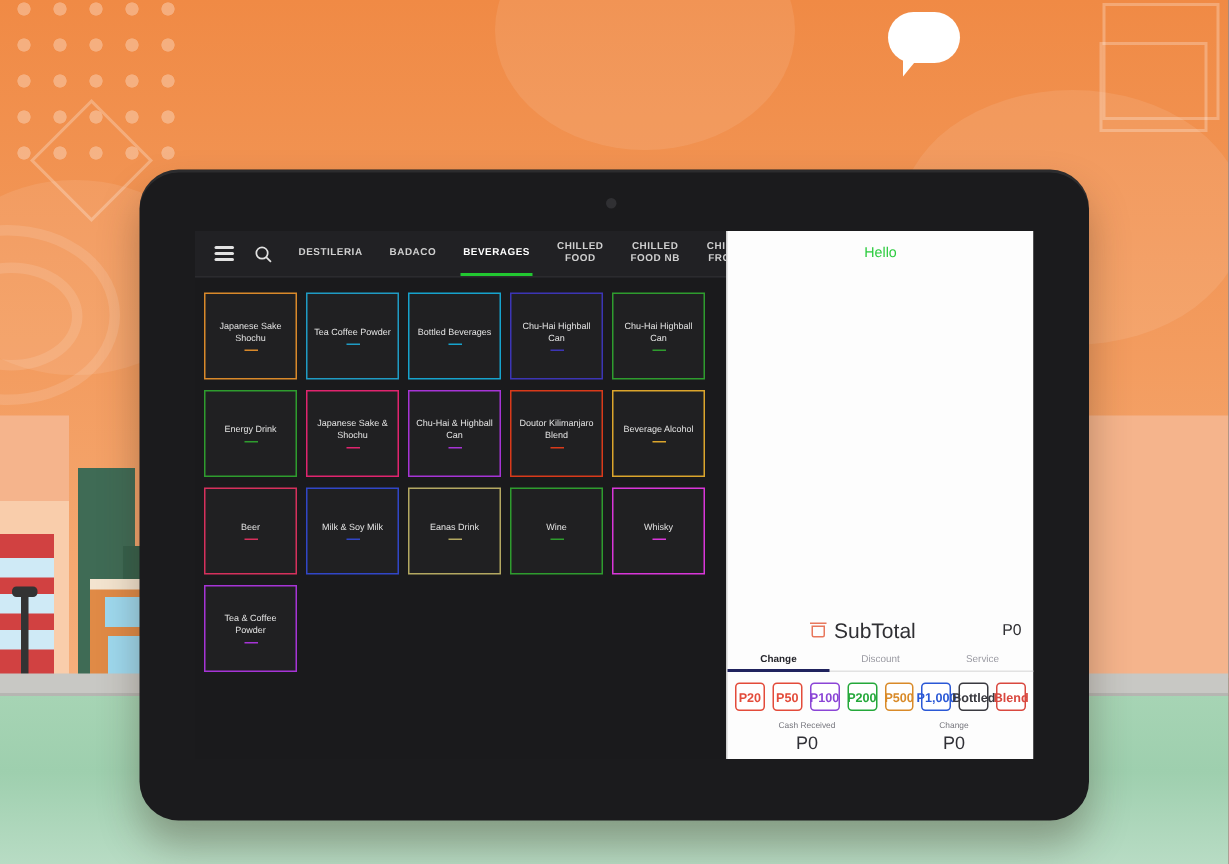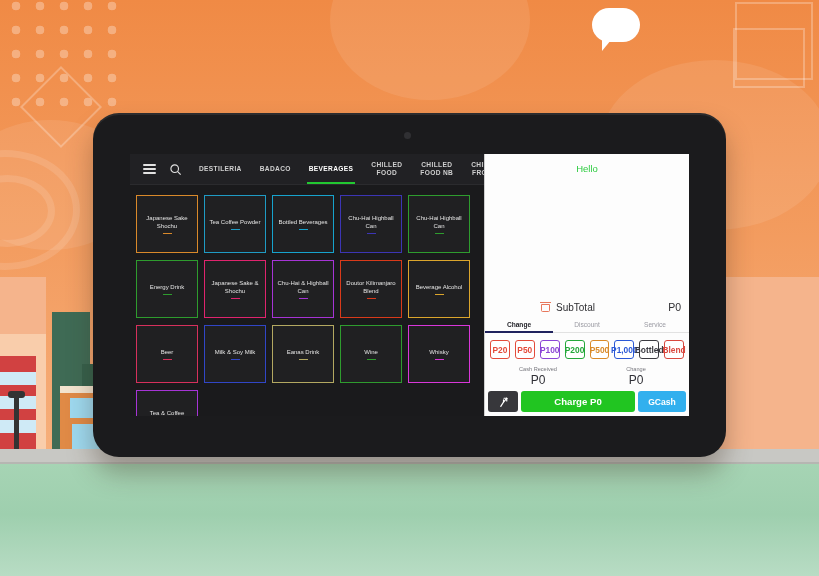--- a/index.html
+++ b/index.html
@@ -68,21 +68,21 @@
     position: absolute; left: 0; right: 0; bottom: 0;
     height: 112px;
     background: linear-gradient(180deg, #a6d4b4 0%, #9ecfae 45%, #b8dcc4 100%);
   }
   .win { position: absolute; background: #9ed9ef; }
   .win-pale { position: absolute; background: #cfeaf6; }
 
   
   .tablet {
     position: absolute; left: 93px; top: 113px;
-    width: 633px; height: 344px;
+    width: 633px; height: 434px;
     background: #1b1b1d;
     border-radius: 26px;
     box-shadow: 0 16px 26px rgba(60,40,25,.34), 0 2px 0 rgba(255,255,255,.08) inset;
     padding: 41px 37px;
   }
   .tablet::after {
     content: ""; position: absolute;
     left: 311px; top: 19px; width: 7px; height: 7px;
     border-radius: 50%; background: #303033;
   }
@@ -198,21 +198,21 @@
     content: ""; position: absolute;
     left: 0; top: 2px; right: 0; bottom: 0;
     border: 1.1px solid #e8775c;
     border-radius: 0 0 1.5px 1.5px;
   }
   .trash::after {
     content: ""; position: absolute;
     left: -1px; top: 0; right: -1px; height: 1.1px;
     background: #e8775c;
   }
-  .subtotal-label { font-size: 10px; color: #2f2f33; }
+  .subtotal-label { font-size: 14px; color: #2f2f33; }
   .subtotal-amt { margin-left: auto; font-size: 10.5px; color: #2f2f33; }
 
   .mode-tabs {
     display: flex;
     border-bottom: 1px solid #e2e2e2;
   }
   .mode-tab {
     flex: 1; text-align: center;
     font-size: 6.6px; color: #9a9aa2;
     padding: 4px 0 4px;
@@ -513,29 +513,17 @@
           <div class="tot-col">
             <div class="tot-cap">Cash Received</div>
             <div class="tot-val">P0</div>
           </div>
           <div class="tot-col">
             <div class="tot-cap">Change</div>
             <div class="tot-val">P0</div>
           </div>
         </div>
 
-        <div class="actionbar">
-          <div class="split-btn">
-            <svg width="13" height="13" viewBox="0 0 24 24" fill="none" stroke="#fff" stroke-width="2.2" stroke-linecap="round">
-              <path d="M7 21 L12 13 L12 9"></path>
-                <path d="M12 13 L18 6"></path>
-                <path d="M18 6 L13 6"></path>
-                <path d="M18 6 L18 11"></path>
-            </svg>
-          </div>
-          <div class="charge-btn">Charge P0</div>
-          <div class="gcash-btn">GCash</div>
-        </div>
       </div>
 
     </div>
   </div>
 </div>
 
 </body></html>

